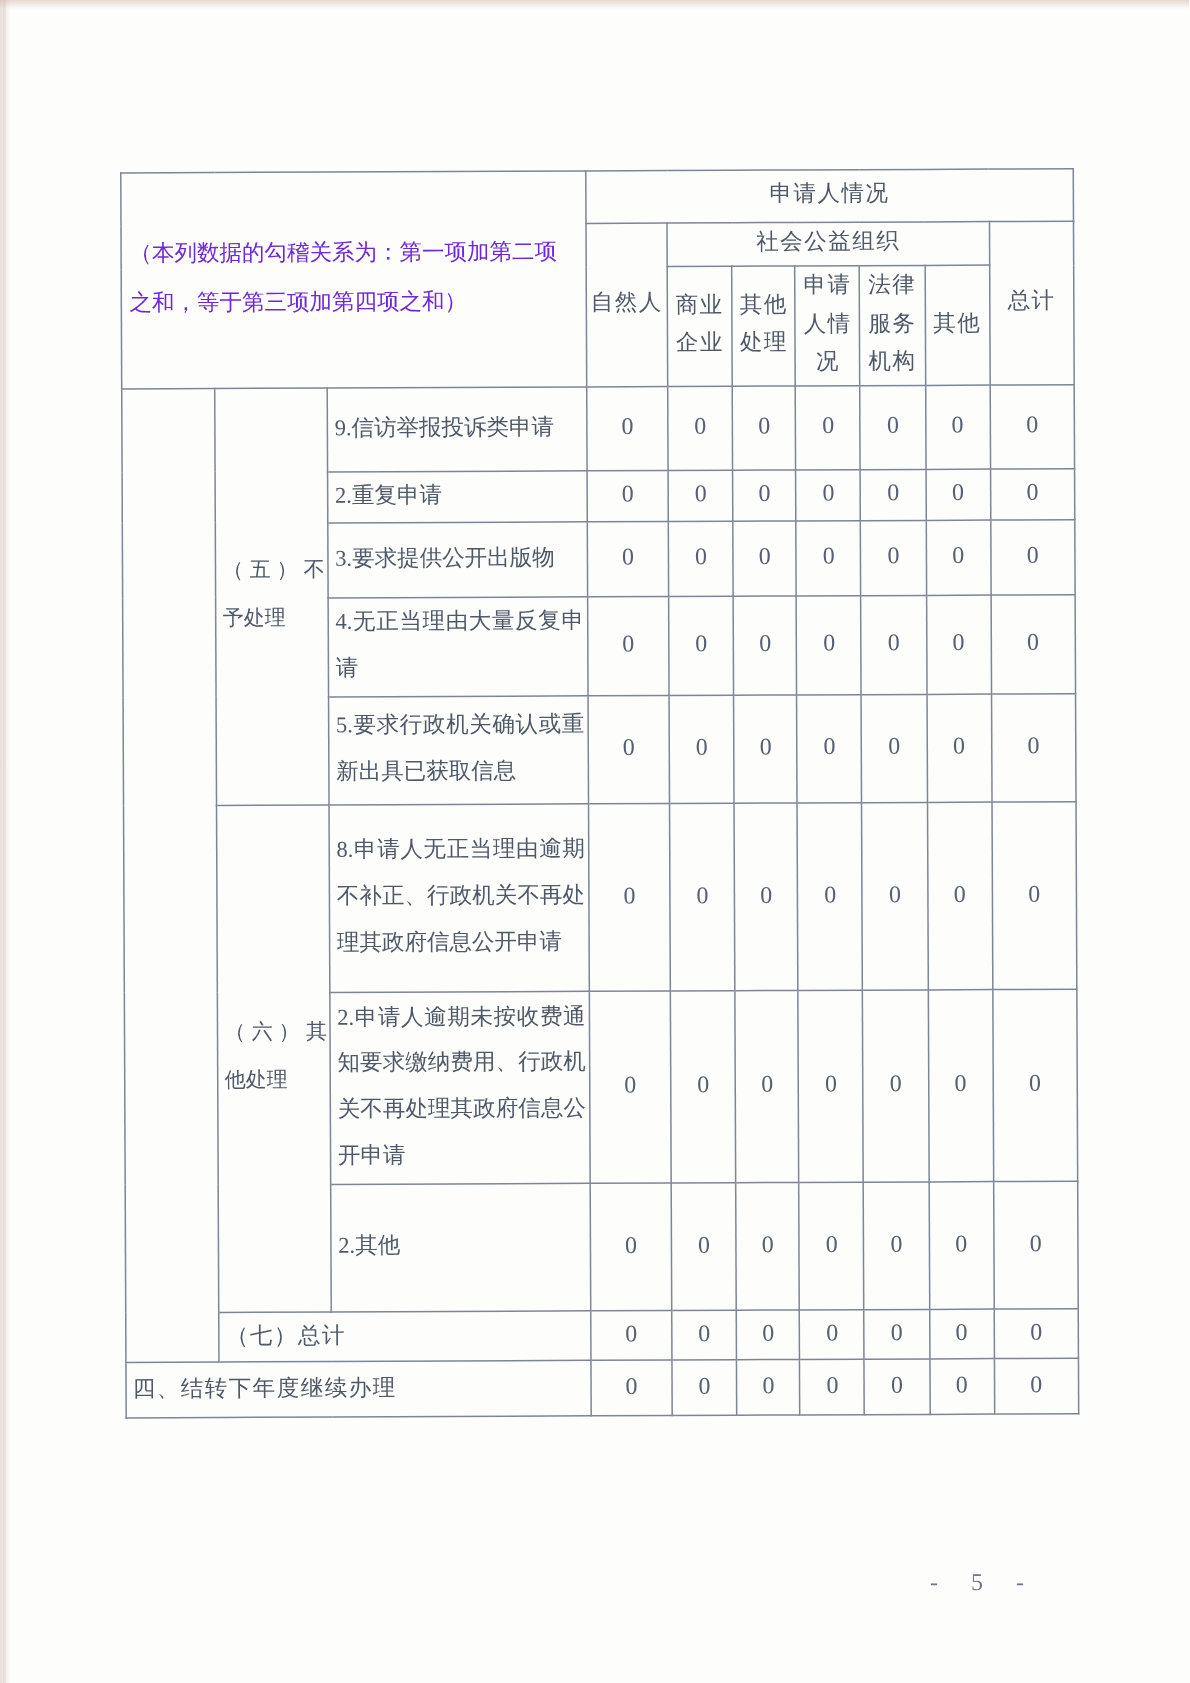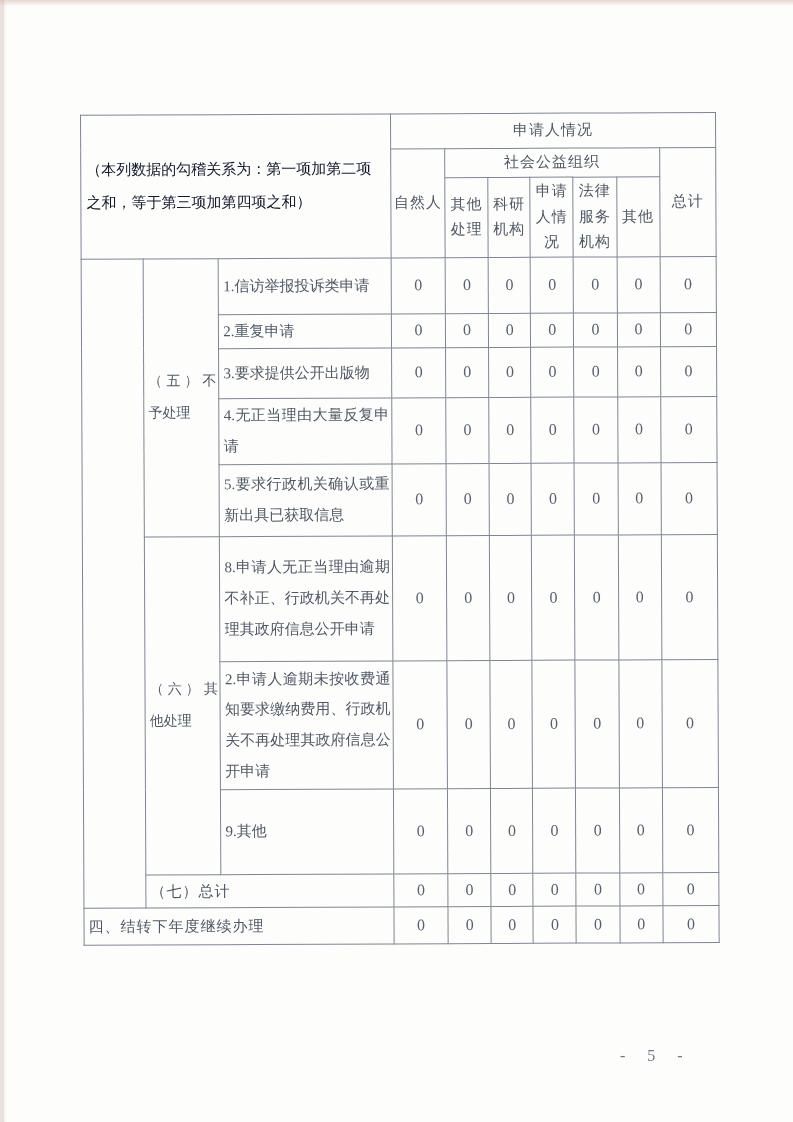--- a/index.html
+++ b/index.html
@@ -57,21 +57,21 @@
   tbody tr:nth-child(4){height:66px}
   tbody tr:nth-child(5){height:72px}
   tbody tr:nth-child(6){height:125px}
   tbody tr:nth-child(7){height:128px}
   tbody tr:nth-child(8){height:85px}
   tbody tr:nth-child(9){height:33px}
   tbody tr:nth-child(10){height:37px}
 
   .note-cell{
     font-size:15px;line-height:2.2;letter-spacing:0px;
-    padding:2px 5px;text-align:left;color:#0f172a;
+    padding:2px 5px;text-align:left;color:#6d28d9;
   }
   .hdr{
     text-align:center;font-size:15px;line-height:1.7;
     padding:1px 1px;letter-spacing:1px;
   }
   .label-cell{
     font-size:15px;line-height:2.05;
     padding:1px 2px 1px 4px;
     text-align:justify;text-justify:inter-character;
   }
@@ -120,32 +120,32 @@
       <tr>
         <td class="note-cell" rowspan="3" colspan="3">（本列数据的勾稽关系为：第一项加第二项之和，等于第三项加第四项之和）</td>
         <td class="hdr" colspan="7">申请人情况</td>
       </tr>
       <tr>
         <td class="hdr" rowspan="2">自然人</td>
         <td class="hdr" colspan="5">社会公益组织</td>
         <td class="hdr" rowspan="2">总计</td>
       </tr>
       <tr>
+        <td class="hdr">商业企业</td>
         <td class="hdr">其他处理</td>
-        <td class="hdr">科研机构</td>
         <td class="hdr">申请人情况</td>
         <td class="hdr">法律服务机构</td>
         <td class="hdr">其他</td>
       </tr>
     </thead>
     <tbody>
         <tr>
           <td rowspan="9" class="col1-cell"></td>
           <td rowspan="5" class="group-cell">（五）不予处理</td>
-          <td class="label-cell">1.信访举报投诉类申请</td>
+          <td class="label-cell">9.信访举报投诉类申请</td>
           <td class="value-cell">0</td>
           <td class="value-cell">0</td>
           <td class="value-cell">0</td>
           <td class="value-cell">0</td>
           <td class="value-cell">0</td>
           <td class="value-cell">0</td>
           <td class="value-cell">0</td>
         </tr>
         <tr>
           <td class="label-cell">2.重复申请</td>
@@ -202,21 +202,21 @@
           <td class="label-cell">2.申请人逾期未按收费通知要求缴纳费用、行政机关不再处理其政府信息公开申请</td>
           <td class="value-cell">0</td>
           <td class="value-cell">0</td>
           <td class="value-cell">0</td>
           <td class="value-cell">0</td>
           <td class="value-cell">0</td>
           <td class="value-cell">0</td>
           <td class="value-cell">0</td>
         </tr>
         <tr>
-          <td class="label-cell">9.其他</td>
+          <td class="label-cell">2.其他</td>
           <td class="value-cell">0</td>
           <td class="value-cell">0</td>
           <td class="value-cell">0</td>
           <td class="value-cell">0</td>
           <td class="value-cell">0</td>
           <td class="value-cell">0</td>
           <td class="value-cell">0</td>
         </tr>
         <tr>
           <td class="span-label" colspan="2">（七）总计</td>

